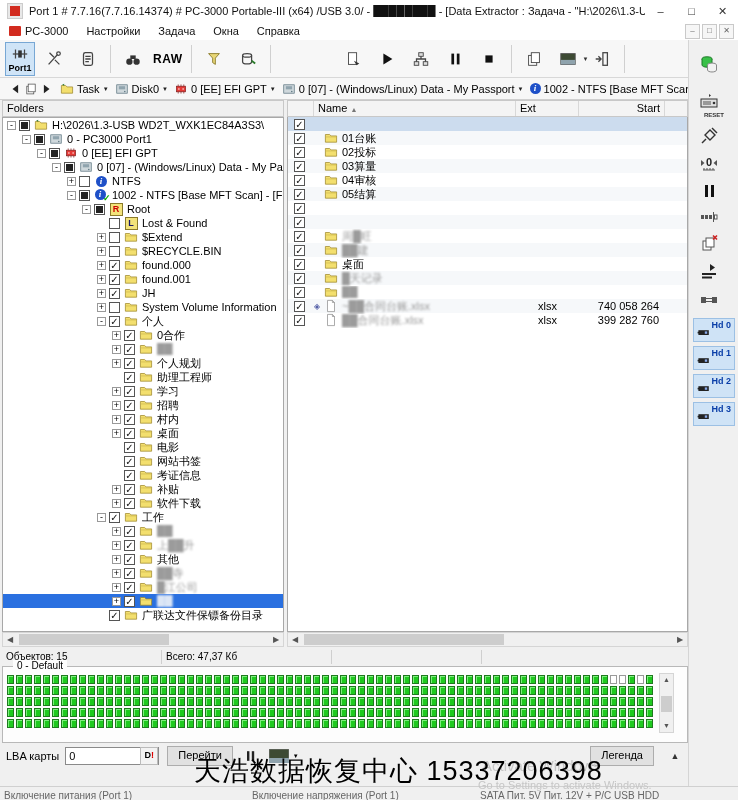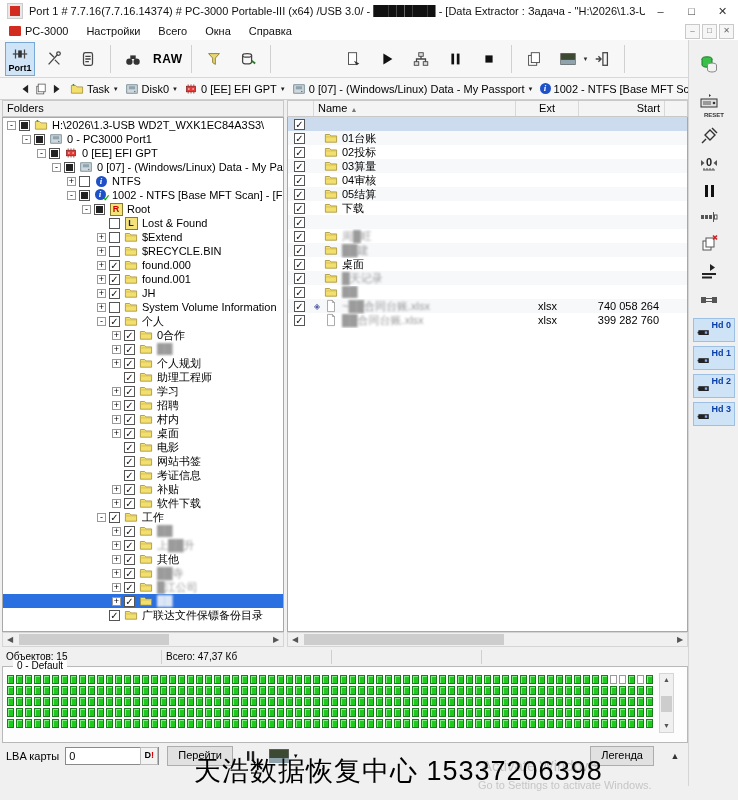--- a/index.html
+++ b/index.html
@@ -19,21 +19,21 @@
   .mdibtn{width:13px;height:13px;border:1px solid #c9c9c9;margin-left:2px;font-size:8px;line-height:12px;text-align:center;color:#666;background:#f6f6f6;}
   
   #toolbar{position:absolute;left:0;top:40px;width:738px;height:38px;background:#f7f7f7;border-bottom:1px solid #d8d8d8;display:flex;align-items:center;padding-left:3px;box-sizing:border-box;}
   .tbtn{min-width:28px;height:32px;display:flex;flex-direction:column;align-items:center;justify-content:center;margin:0 2px;border:1px solid transparent;position:relative;}
   .tbtn.active{background:#cfe4f7;border:1px solid #77a7d4;}
   .tlbl{font-size:9px;font-weight:bold;line-height:9px;margin-top:1px;}
   .traw{font-weight:bold;font-size:12px;letter-spacing:.5px;}
   .tsep{width:1px;height:28px;background:#d0d0d0;margin:0 5px;}
   .dd{font-size:6px;color:#333;position:absolute;right:-7px;top:13px;}
   
-  #navbar{position:absolute;left:0;top:78px;width:738px;height:22px;background:#f7f7f7;border-bottom:1px solid #cfcfcf;display:flex;align-items:center;padding-left:19px;box-sizing:border-box;}
+  #navbar{position:absolute;left:0;top:78px;width:738px;height:22px;background:#f7f7f7;border-bottom:1px solid #cfcfcf;display:flex;align-items:center;padding-left:9px;box-sizing:border-box;}
   .nbtn{width:18px;height:18px;display:flex;align-items:center;justify-content:center;margin-right:1px;}
   .crumb{display:flex;align-items:center;margin-left:6px;white-space:nowrap;}
   .crumb .ci{margin-right:3px;display:flex;align-items:center;}
   .crumb .cd{font-size:6px;margin-left:3px;color:#222;}
   .nav-right{margin-left:4px;display:flex;align-items:center;}
   
   .pcap{position:absolute;background:#f0f0f0;border:1px solid #c8c8c8;font-size:11px;padding:1px 4px;box-sizing:border-box;}
   #folders-panel{position:absolute;left:2px;top:100px;width:282px;height:548px;}
   #folders-cap{left:0;top:0;width:282px;height:17px;}
   #tree-box{position:absolute;left:0;top:17px;width:282px;height:515px;background:#fff;border:1px solid #a8a8a8;overflow:hidden;box-sizing:border-box;}
@@ -124,21 +124,21 @@
 
   <div id="menubar">
     <div class="menu-item">
         <span class="menu-ico"></span>
         <span>PC-3000</span>
       </div>
     <div class="menu-item">
         <span>Настройки</span>
       </div>
     <div class="menu-item">
-        <span>Всего</span>
+        <span>Задача</span>
       </div>
     <div class="menu-item">
         <span>Окна</span>
       </div>
     <div class="menu-item">
         <span>Справка</span>
       </div>
     <div id="mdi-ctrls">
       <div class="mdibtn">–</div>
       <div class="mdibtn">□</div>
@@ -734,21 +734,21 @@
       <div class="harrow" style="left:0;">◀</div>
       <div class="hthumb" style="left:16px;width:150px;"></div>
       <div class="harrow" style="right:0;">▶</div>
     </div>
   </div>
 
   <div id="files-panel">
     <div id="files-header">
       <div class="hcell" style="width:26px;"></div>
       <div class="hcell" style="width:202px;"><span>Name</span> <span style="font-size:7px;color:#777;">▲</span></div>
-      <div class="hcell" style="width:63px;text-align:center;">Ext</div>
+      <div class="hcell" style="width:63px;">Ext</div>
       <div class="hcell" style="width:86px;text-align:right;">Start</div>
       <div class="hcell" style="flex:1;border-right:none;"></div>
     </div>
     <div id="files-box">
         <div class="frow sel">
           <div class="fc-chk">
             <span class="cb">✓</span>
           </div>
           <div class="fc-ext"></div>
           <div class="fc-start"></div>
@@ -834,30 +834,20 @@
               </svg>
             </span>
             <span class="tlab">05结算</span>
           </div>
           <div class="fc-ext"></div>
           <div class="fc-start"></div>
         </div>
         <div class="frow">
           <div class="fc-chk">
             <span class="cb">✓</span>
-          </div>
-          <div class="fc-name">
-            <span class="nomarker"></span>
-            <span class="ticon">
-              <svg width="14" height="14" viewBox="0 0 20 20">
-                <path d="M2 5h6l2 2h8v9H2z" fill="#f3df6e" stroke="#9a8325"></path>
-                <path d="M2 8.5h16" stroke="#cdb64e"></path>
-              </svg>
-            </span>
-            <span class="tlab">下载</span>
           </div>
           <div class="fc-ext"></div>
           <div class="fc-start"></div>
         </div>
         <div class="frow">
           <div class="fc-chk">
             <span class="cb">✓</span>
           </div>
           <div class="fc-ext"></div>
           <div class="fc-start"></div>
@@ -1130,18 +1120,23 @@
           <rect x="0" y="0" width="20" height="14" fill="#3d4a33" stroke="#777"></rect>
           <rect x="0" y="9" width="20" height="5" fill="#8fa3ad"></rect>
         </svg>
       <span style="font-size:6px;margin-left:4px;">▼</span>
     </div>
     <div class="pbtn" style="margin-left:auto;margin-right:8px;">Легенда</div>
     <div style="width:26px;text-align:center;font-size:9px;color:#333;">▲</div>
   </div>
 
 
+  <div id="bottom-strip">
+    <span style="left:4px;">Включение питания (Port 1)</span>
+    <span style="left:252px;">Включение напряжения (Port 1)</span>
+    <span style="left:480px;">SATA Пит. 5V Пит. 12V + P/C USB HDD</span>
+  </div>
 
   <div id="activate1">Activate Windows</div>
   <div id="activate2">Go to Settings to activate Windows.</div>
   <div id="watermark">天浩数据恢复中心  15337206398</div>
 
 </div>
 
 </body></html>

